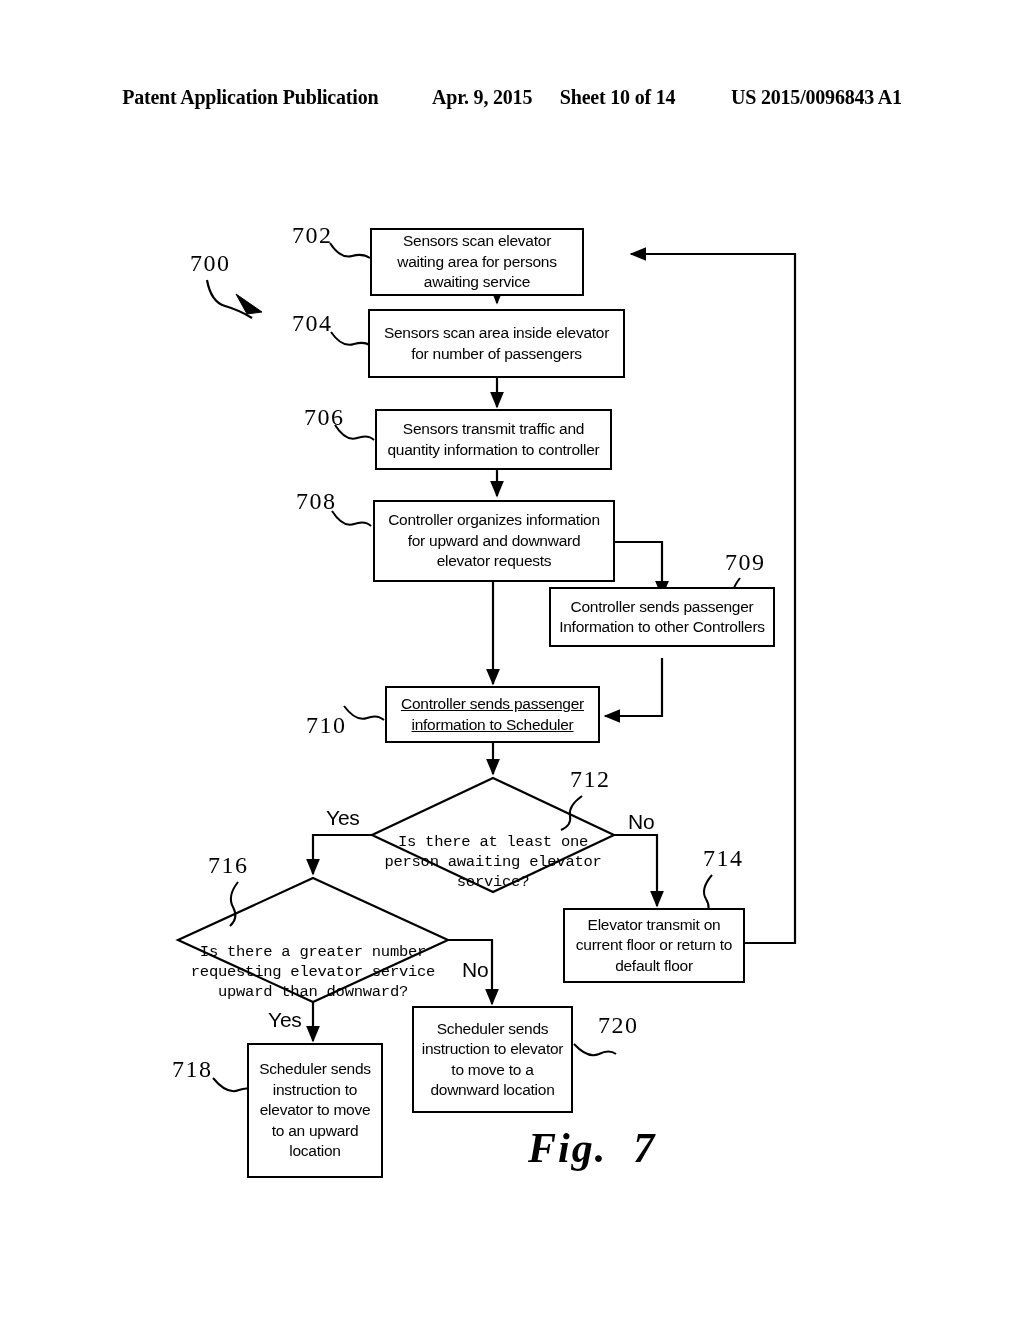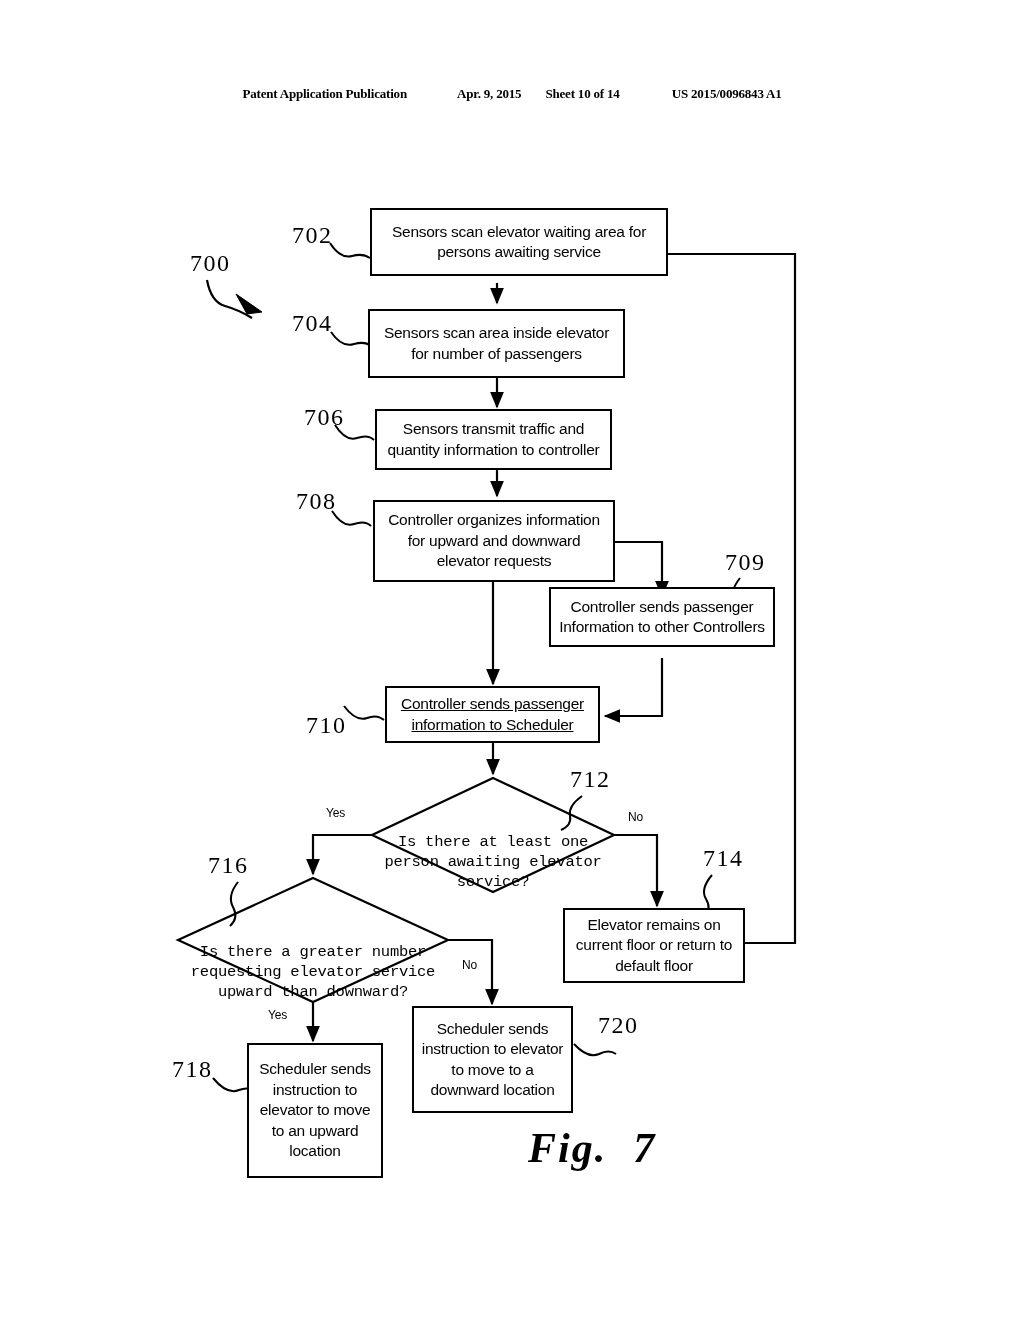--- a/index.html
+++ b/index.html
@@ -19,21 +19,21 @@
 
   
   #patent-header {
     position: absolute;
     left: 0;
     top: 86px;
     width: 1024px;
     text-align: center;
     font-family: "Liberation Serif", serif;
     font-weight: bold;
-    font-size: 13px;
+    font-size: 20px;
     letter-spacing: -0.2px;
     white-space: nowrap;
   }
   #patent-header .hdr-seg { display: inline-block; vertical-align: baseline; }
   #patent-header .gap-lg { display: inline-block; width: 44px; }
   #patent-header .gap-md { display: inline-block; width: 18px; }
   #patent-header .gap-xl { display: inline-block; width: 46px; }
 
   
   #figure-canvas {
@@ -97,21 +97,21 @@
     font-weight: 400;
     letter-spacing: 1.5px;
     color: #000;
     white-space: nowrap;
   }
 
   
   .branch-label {
     position: absolute;
     font-family: "Liberation Sans", sans-serif;
-    font-size: 12px;
+    font-size: 21px;
     letter-spacing: -0.2px;
     color: #000;
     white-space: nowrap;
   }
 
   
   #fig-caption {
     position: absolute;
     left: 528px;
     top: 1124px;
@@ -186,21 +186,21 @@
     <path d="M 332 511 q 11 17 22 13 q 11 -4 17 2" fill="none" stroke="#000" stroke-width="2"></path>
     <path d="M 740 578 q -11 14 -6 24 q 5 10 -2 17" fill="none" stroke="#000" stroke-width="2"></path>
     <path d="M 344 706 q 12 16 23 12 q 10 -4 17 2" fill="none" stroke="#000" stroke-width="2"></path>
     <path d="M 582 796 q -14 10 -12 20 q 2 9 -9 14" fill="none" stroke="#000" stroke-width="2"></path>
     <path d="M 712 875 q -12 14 -6 24 q 6 10 -2 17" fill="none" stroke="#000" stroke-width="2"></path>
     <path d="M 238 882 q -11 14 -5 25 q 6 11 -3 19" fill="none" stroke="#000" stroke-width="2"></path>
     <path d="M 213 1078 q 14 17 26 12 q 10 -4 16 2" fill="none" stroke="#000" stroke-width="2"></path>
     <path d="M 574 1044 q 14 15 25 10 q 10 -5 17 0" fill="none" stroke="#000" stroke-width="2"></path>
   </svg>
 
-  <div class="node-box" style="left:370px; top:208px; width:298px; height:68px;">
+  <div class="node-box" style="left:370px; top:228px; width:214px; height:68px;">
     <span>Sensors scan elevator waiting area for persons awaiting service</span>
   </div>
 
   <div class="node-box" style="left:368px; top:309px; width:257px; height:69px;">
     <span>Sensors scan area inside elevator for number of passengers</span>
   </div>
 
   <div class="node-box" style="left:375px; top:409px; width:237px; height:61px;">
     <span>Sensors transmit traffic and quantity information to controller</span>
   </div>
@@ -211,21 +211,21 @@
 
   <div class="node-box" style="left:549px; top:587px; width:226px; height:60px;">
     <span>Controller sends passenger Information to other Controllers</span>
   </div>
 
   <div class="node-box" style="left:385px; top:686px; width:215px; height:57px;text-decoration:underline;">
     <span>Controller sends passenger information to Scheduler</span>
   </div>
 
   <div class="node-box" style="left:563px; top:908px; width:182px; height:75px;">
-    <span>Elevator remains on current floor or return to default floor</span>
+    <span>Elevator transmit on current floor or return to default floor</span>
   </div>
 
   <div class="node-box" style="left:247px; top:1043px; width:136px; height:135px;">
     <span>Scheduler sends instruction to elevator to move to an upward location</span>
   </div>
 
   <div class="node-box" style="left:412px; top:1006px; width:161px; height:107px;">
     <span>Scheduler sends instruction to elevator to move to a downward location</span>
   </div>
 

